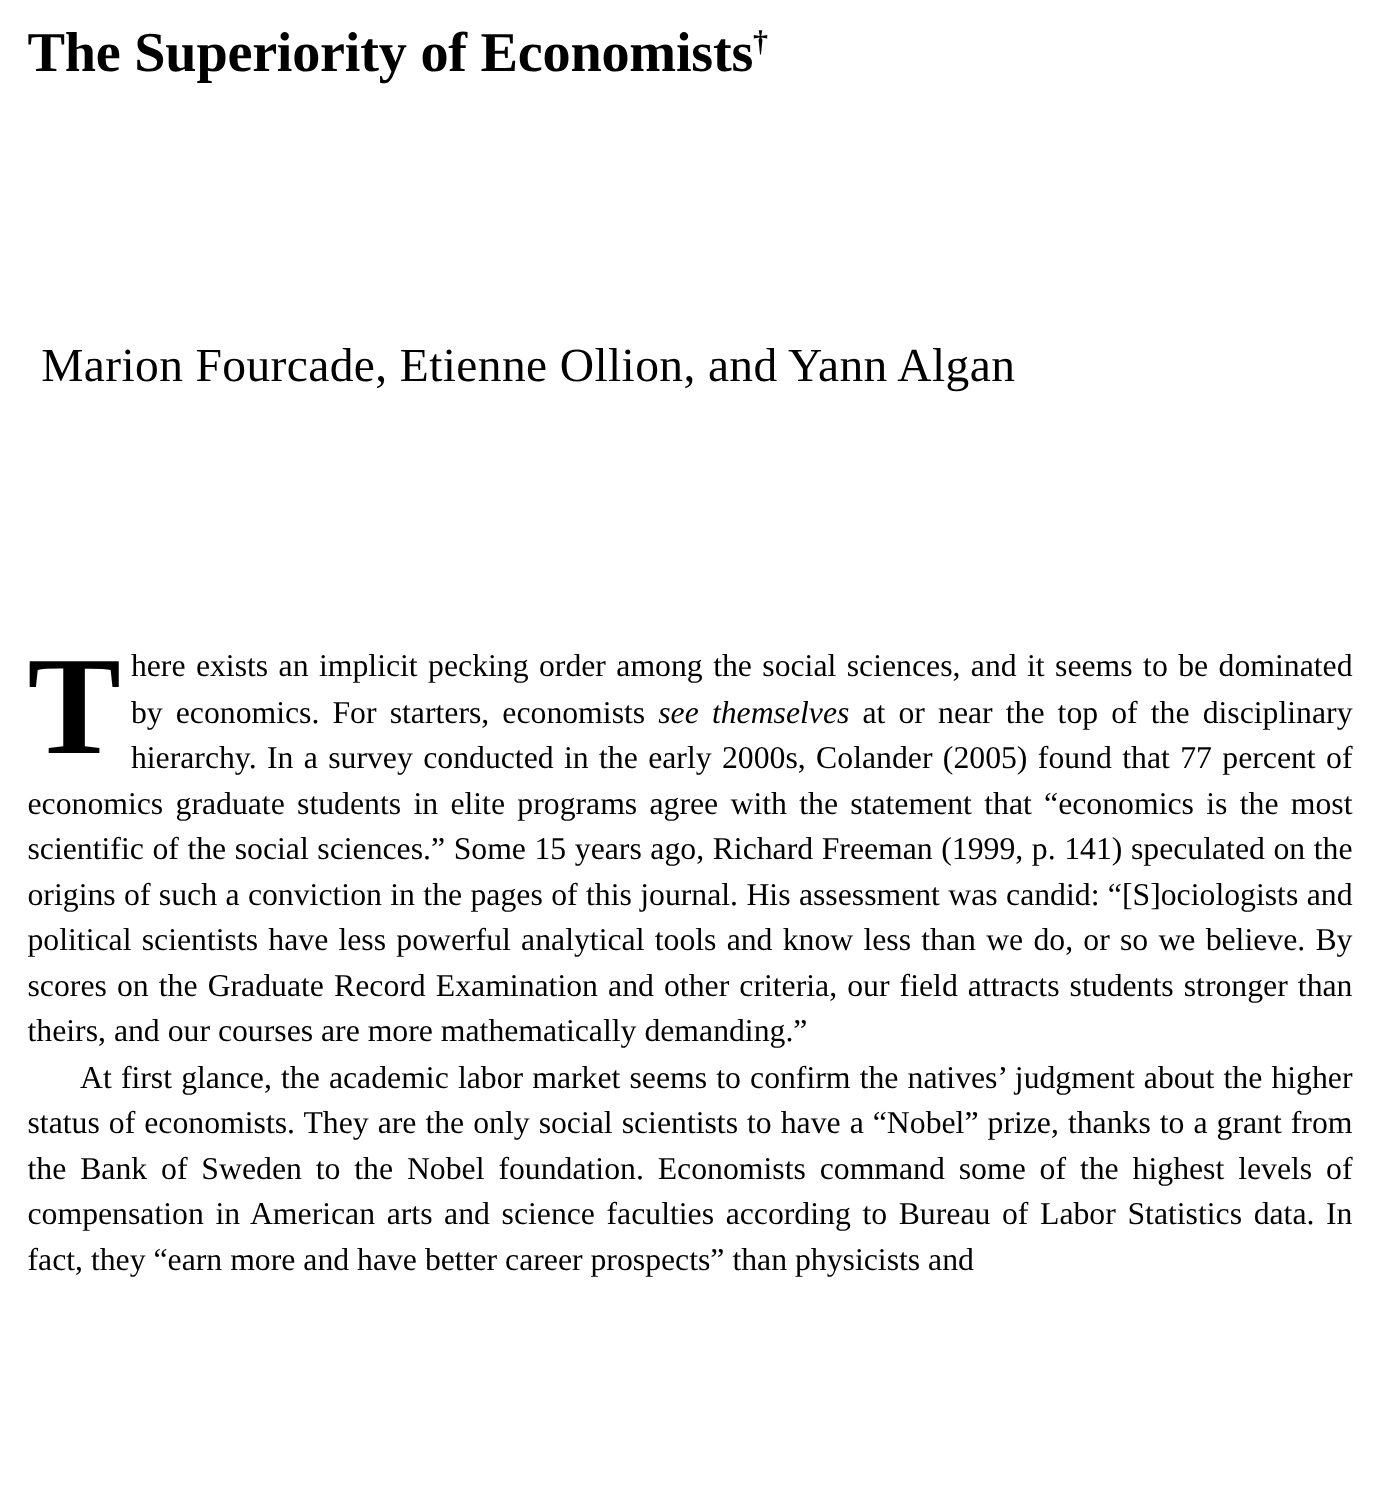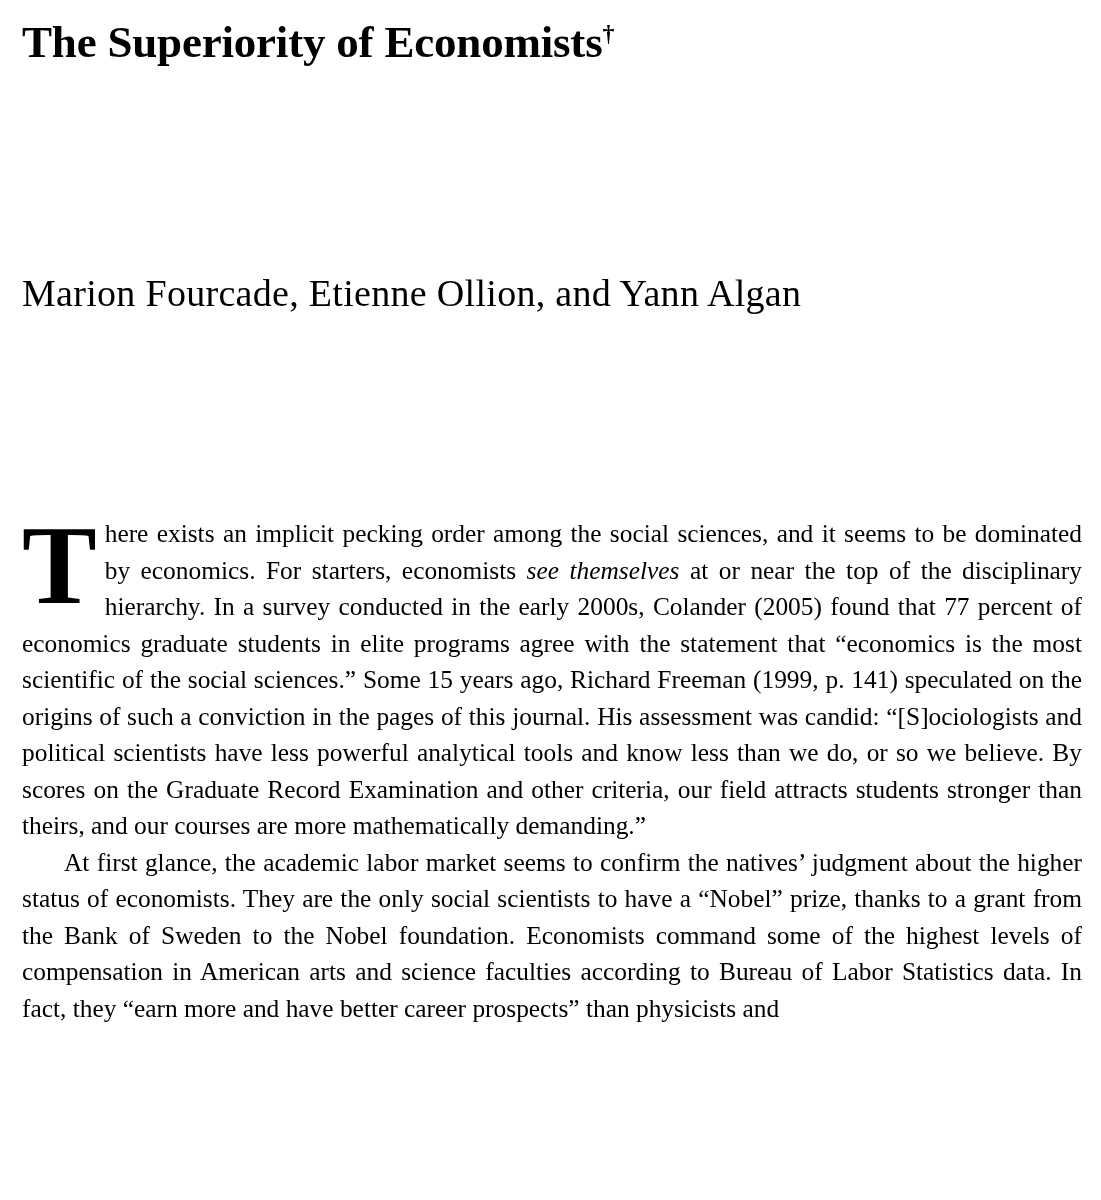--- a/index.html
+++ b/index.html
@@ -36,21 +36,21 @@
     font-weight: bold;
   }
   .authors {
     font-family: "Liberation Serif", serif;
     font-size: 38px;
     line-height: 1.15;
     margin: 0;
     padding: 0;
     position: absolute;
     top: 272px;
-    left: 22px;
+    left: 33px;
     letter-spacing: 0.3px;
   }
   .body-text {
     position: absolute;
     top: 515px;
     left: 22px;
     width: 1060px;
     font-size: 25.4px;
     line-height: 36.5px;
     text-align: justify;

